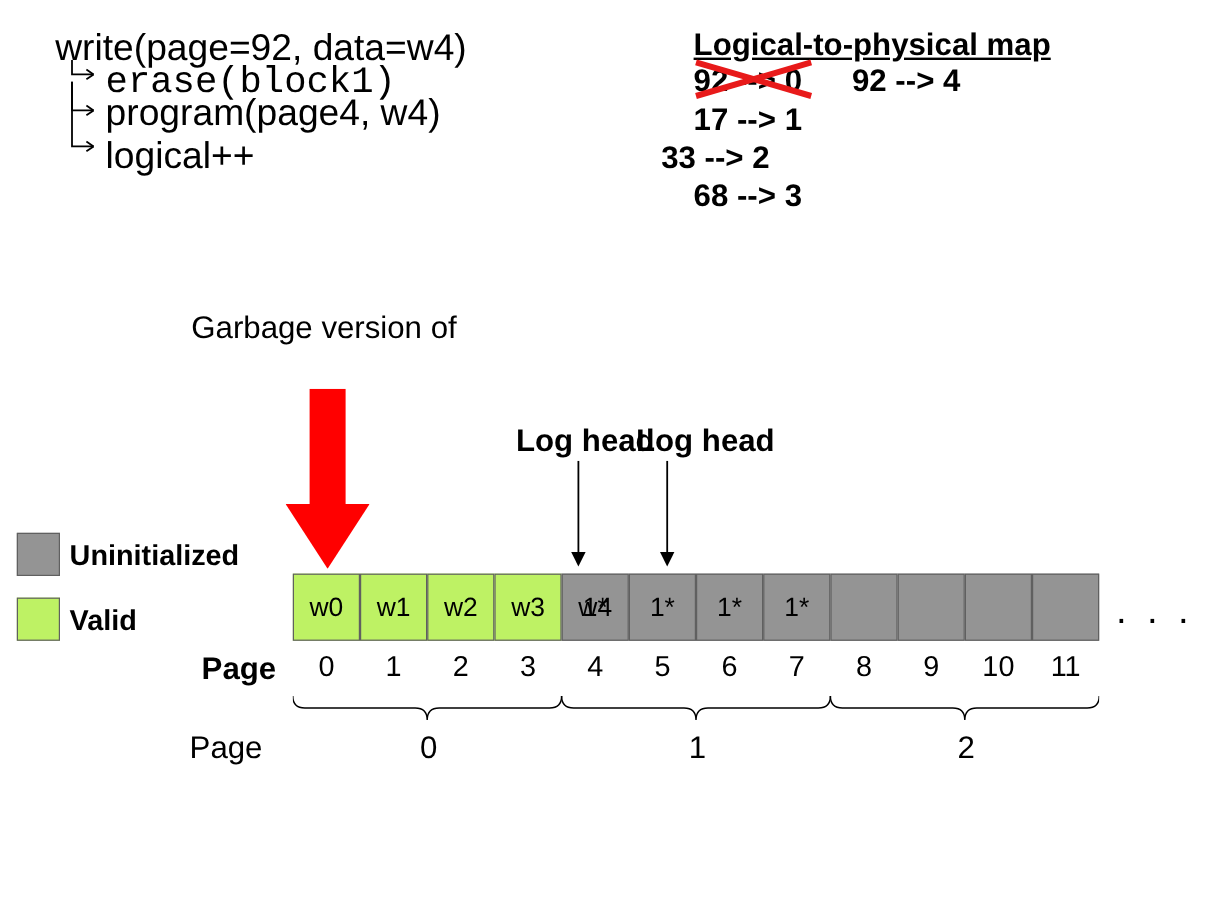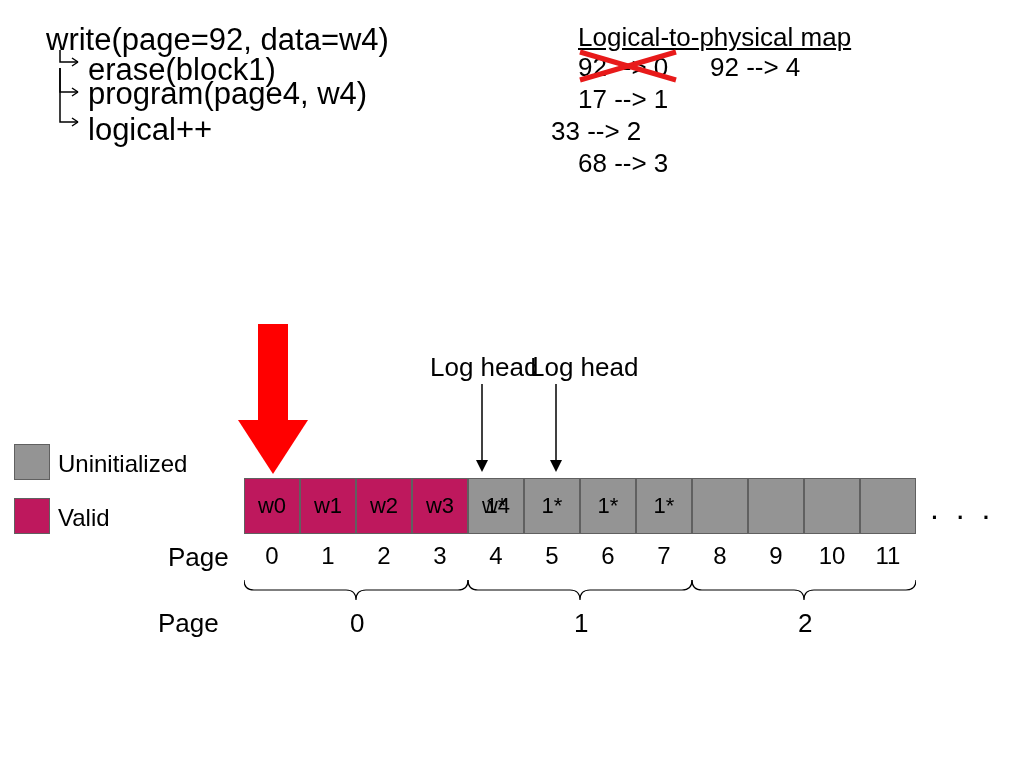--- a/index.html
+++ b/index.html
@@ -7,33 +7,33 @@
     padding: 0;
     width: 1024px;
     height: 768px;
     font-family: "Segoe UI Light", "Segoe UI", "Helvetica Neue", Arial, sans-serif;
     font-weight: 300;
     background: #fff;
     color: #000;
     position: relative;
   }
   .abs { position: absolute; }
-  .fs24 { font-size: 24px; }
+  .fs24 { font-size: 24px; font-weight: bold; }
 
   
   .code-line { font-size: 31px; }
 
   
   .legend-box {
     width: 36px; height: 36px;
     border: 1.5px solid #606060;
     box-sizing: border-box;
   }
   .uninit { background: #949494; }
-  .valid  { background: #be185d; }
+  .valid  { background: #bef264; }
 
   
   .cell {
     width: 56px; height: 56px;
     border: 1.5px solid #606060;
     box-sizing: border-box;
     display: inline-flex;
     align-items: center;
     justify-content: center;
     font-size: 22px;
@@ -64,21 +64,21 @@
 </style>
 </head>
 <body>
 
 <div class="abs code-line" style="left:46px; top:22px;">write(page=92, data=w4)</div>
 
 <svg class="abs" style="left:58px; top:50px;" width="26" height="22">
   <path d="M2 0 V12 H20" stroke="#000" stroke-width="1.5" fill="none"></path>
   <path d="M20 12 L14 8 M20 12 L14 16" stroke="#000" stroke-width="1.5" fill="none"></path>
 </svg>
-<div class="abs code-line" style="left:88px; top:52px;">erase(block1)</div>
+<div class="abs code-line" style="left:88px; top:52px;font-family:Liberation Mono, monospace;">erase(block1)</div>
 
 <svg class="abs" style="left:58px; top:68px;" width="26" height="34">
   <path d="M2 0 V24 H20" stroke="#000" stroke-width="1.5" fill="none"></path>
   <path d="M20 24 L14 20 M20 24 L14 28" stroke="#000" stroke-width="1.5" fill="none"></path>
 </svg>
 <div class="abs code-line" style="left:88px; top:76px;">program(page4, w4)</div>
 
 <svg class="abs" style="left:58px; top:68px;" width="26" height="64">
   <path d="M2 0 V54 H20" stroke="#000" stroke-width="1.5" fill="none"></path>
   <path d="M20 54 L14 50 M20 54 L14 58" stroke="#000" stroke-width="1.5" fill="none"></path>
@@ -91,20 +91,21 @@
 <svg class="abs" style="left:576px; top:46px;" width="110" height="40">
   <line x1="4" y1="6" x2="100" y2="34" stroke="#e81a1a" stroke-width="5"></line>
   <line x1="4" y1="34" x2="100" y2="6" stroke="#e81a1a" stroke-width="5"></line>
 </svg>
 <div class="abs fs24" style="left:700px; top:52px; font-size:26px;margin-left:10px;">92 --&gt; 4</div>
 <div class="abs fs24" style="left:578px; top:84px; font-size:26px;">17 --&gt; 1</div>
 <div class="abs fs24" style="left:551px; top:116px; font-size:26px;text-align:center;">33 --&gt; 2</div>
 <div class="abs fs24" style="left:578px; top:148px; font-size:26px;text-align:right;">68 --&gt; 3</div>
 
 <div class="abs annot" style="left:140px; top:258px; width:260px;">
+  <div>Garbage version of</div>
 </div>
 
 <svg class="abs" style="left:238px; top:324px;" width="70" height="150">
   <rect x="20" y="0" width="30" height="100" fill="#ff0000"></rect>
   <polygon points="0,96 70,96 35,150" fill="#ff0000"></polygon>
 </svg>
 
 <div class="abs fs24" style="left:430px; top:352px; font-size:26px;">Log head</div>
 <div class="abs fs24" style="left:530px; top:352px; font-size:26px;">Log head</div>
 

